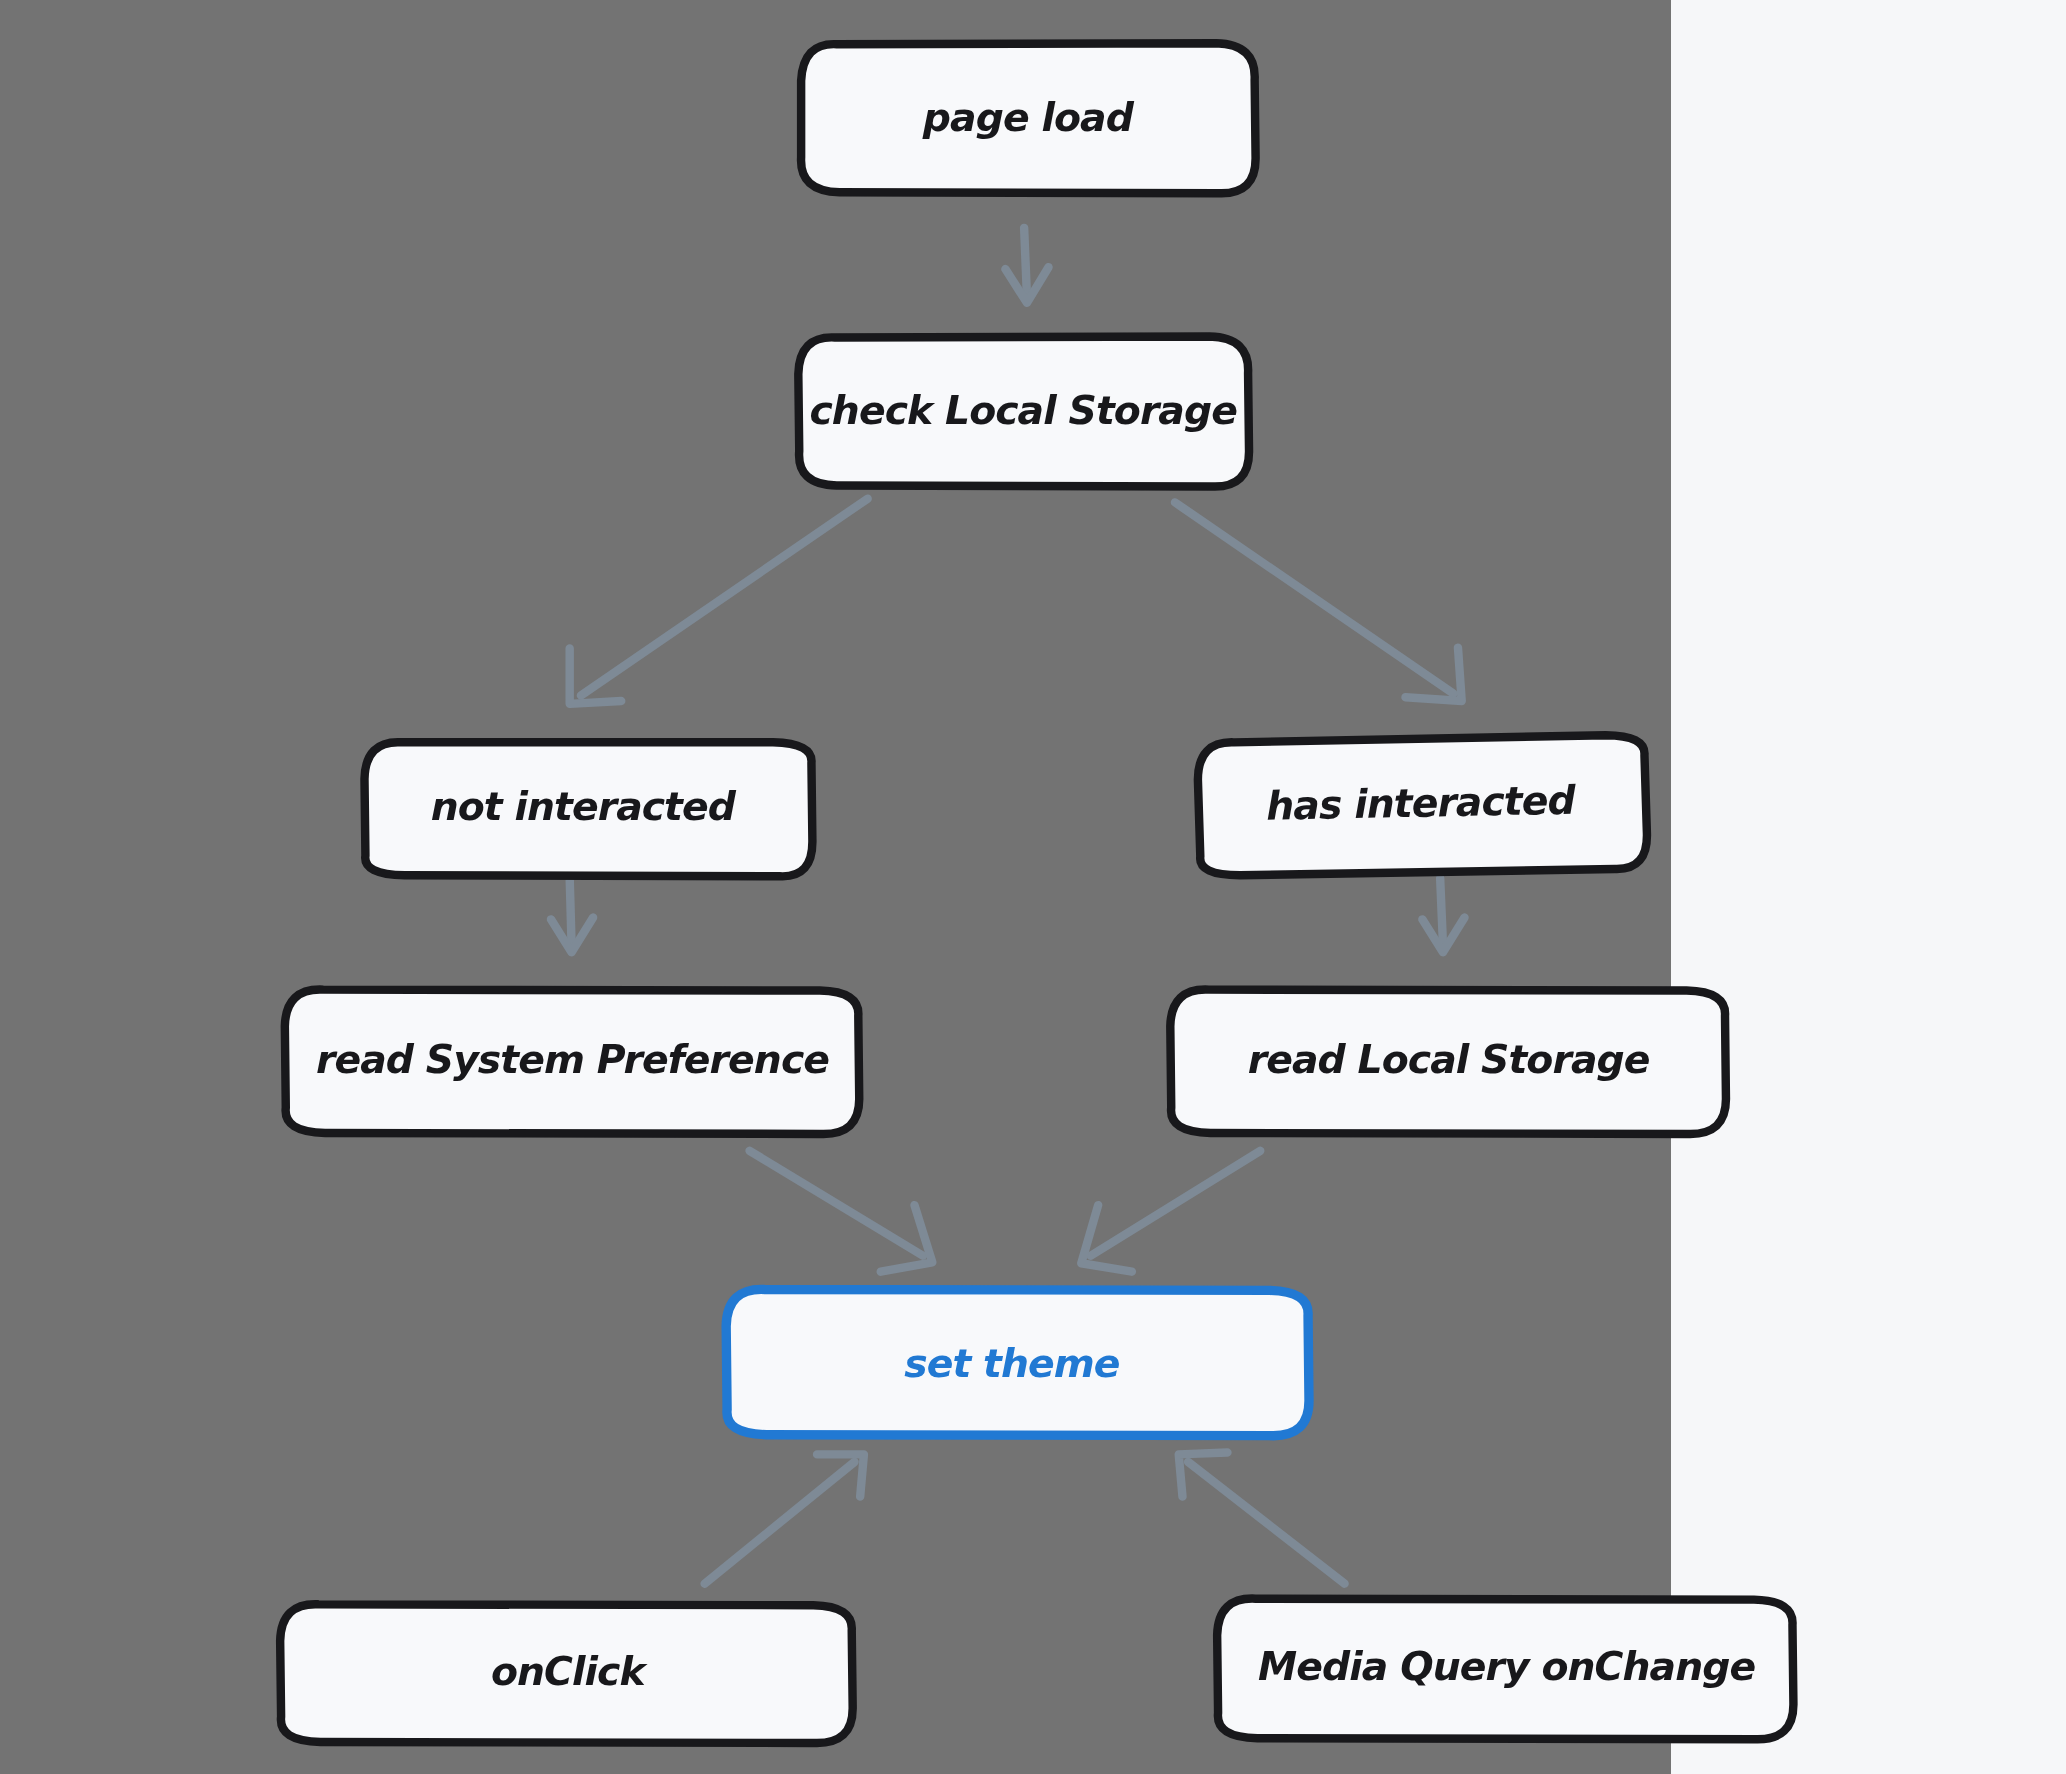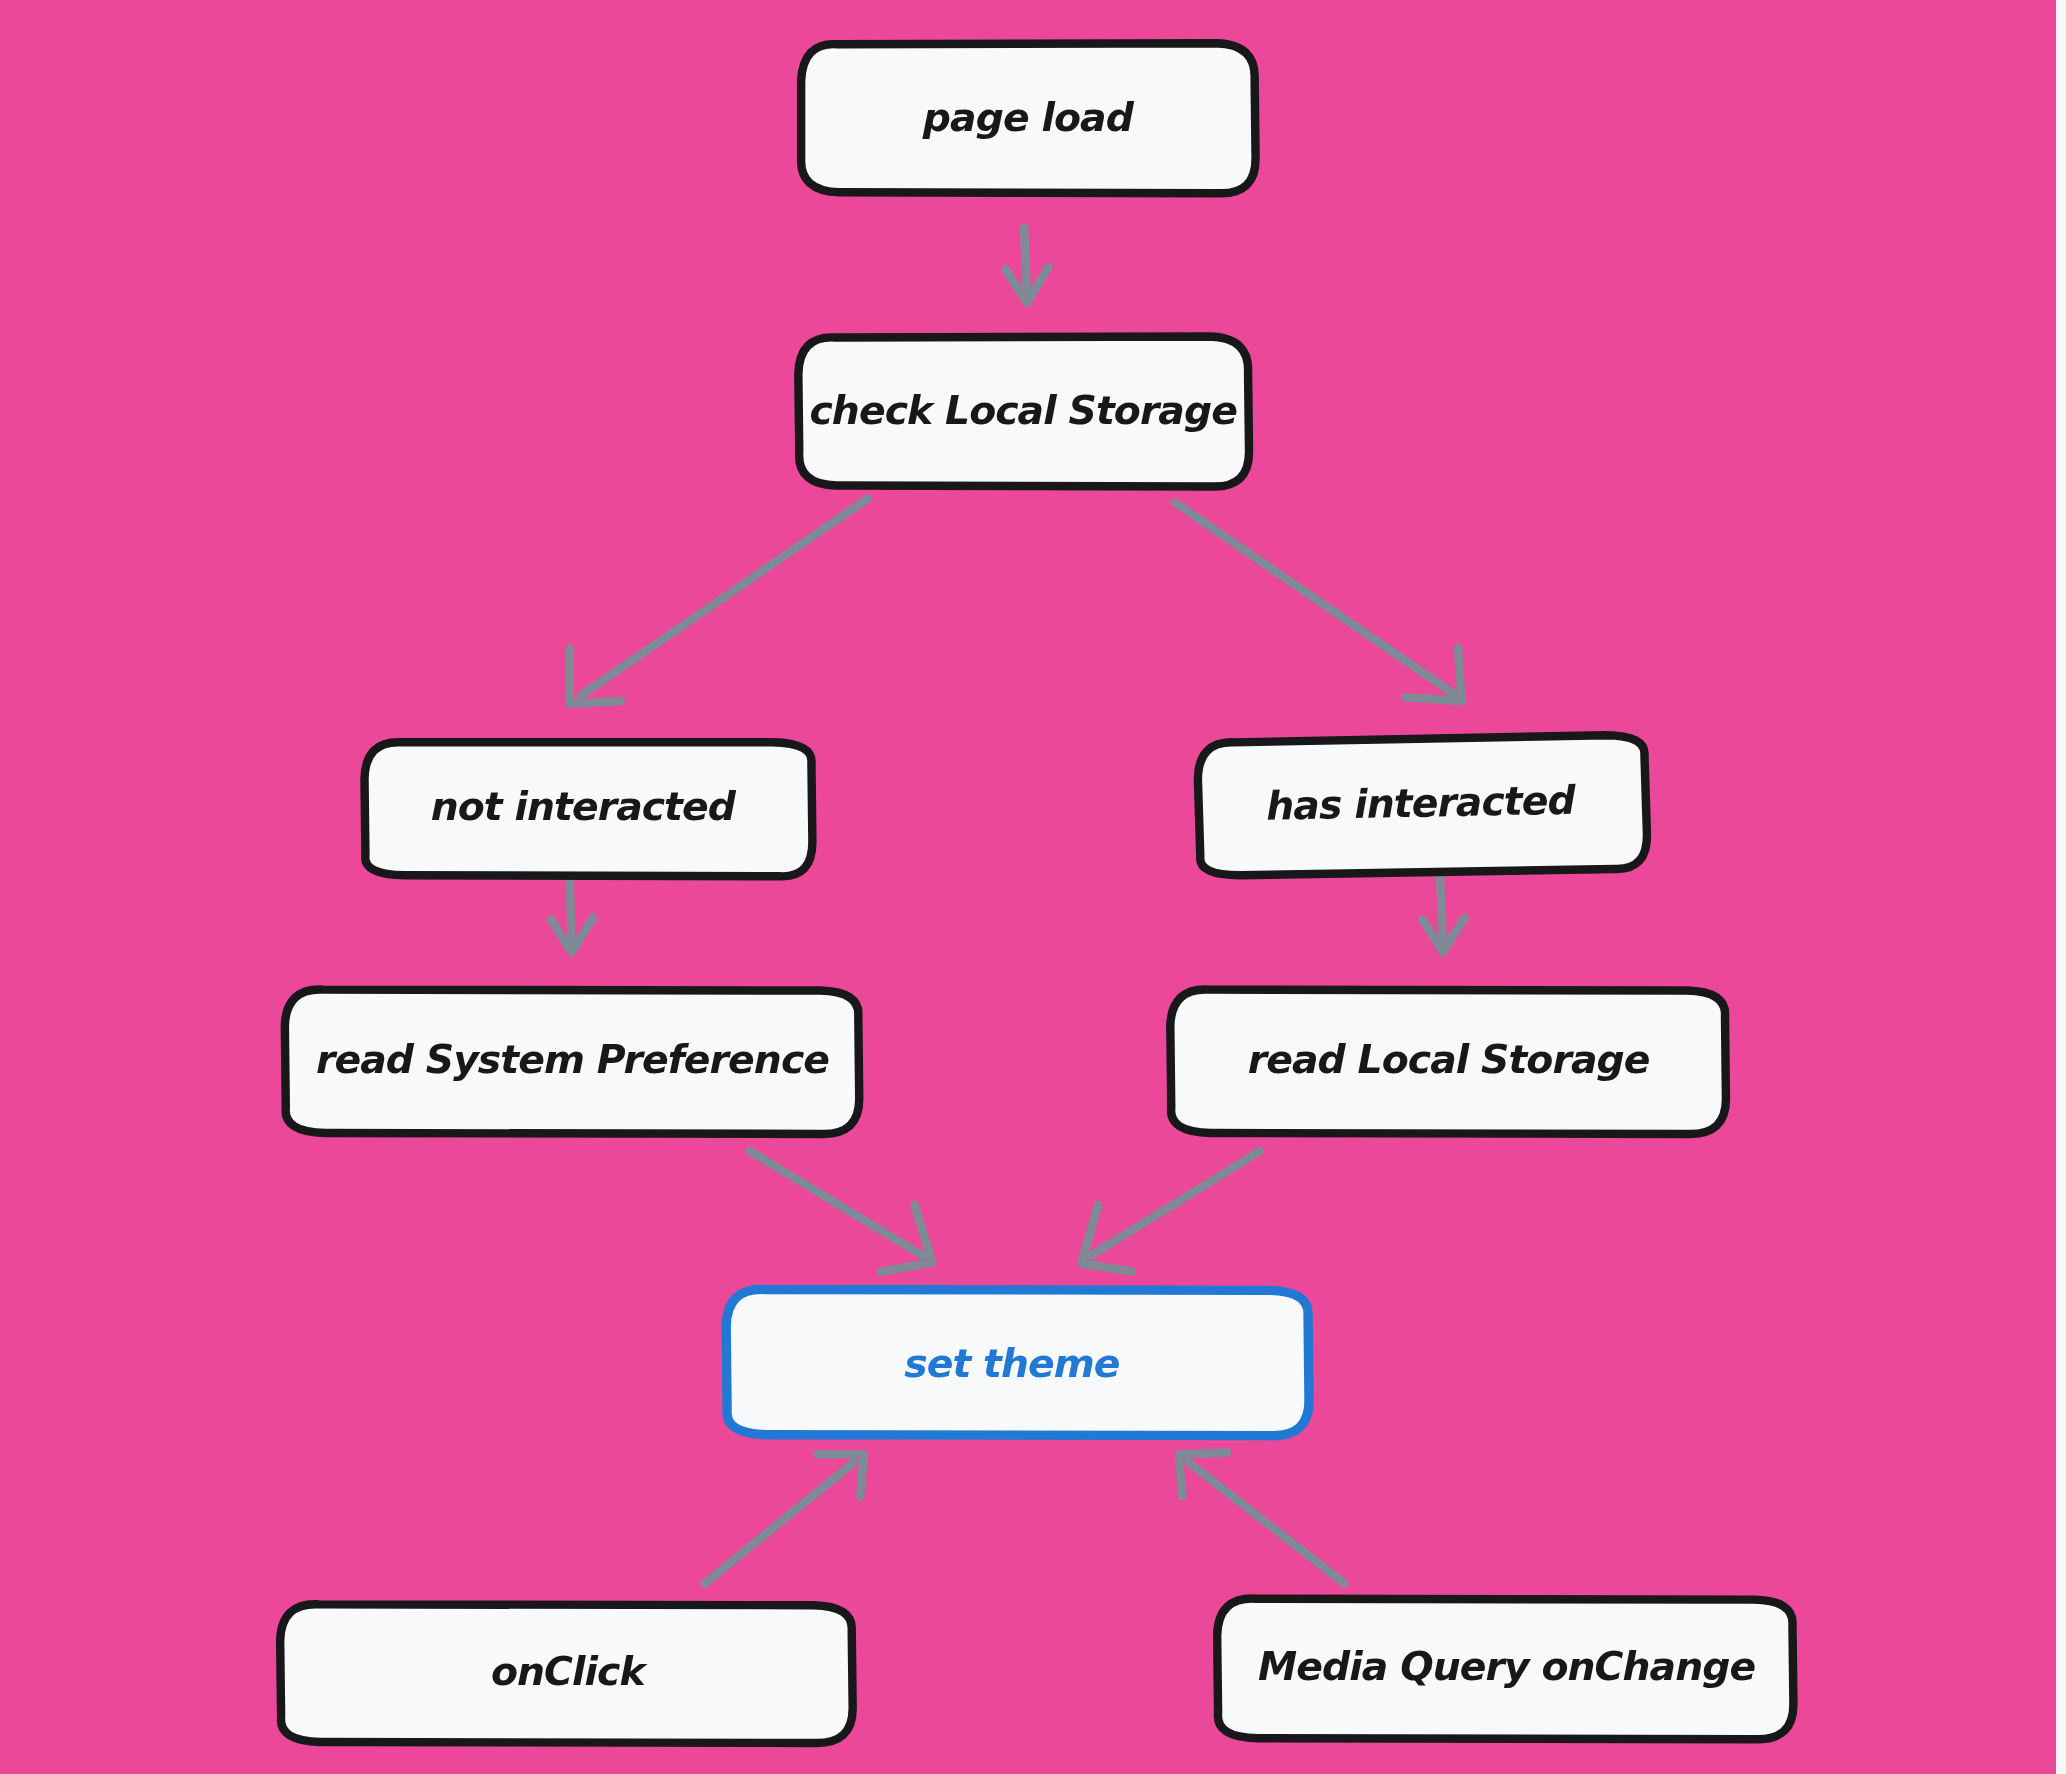--- a/index.html
+++ b/index.html
@@ -8,23 +8,23 @@
     background: #f6f7f9;
   }
   body {
     width: 2067px;
     height: 1775px;
     font-family: "DejaVu Sans", sans-serif;
     overflow: hidden;
   }
   #diagram-root {
     position: relative;
-    width: 2056px;
+    width: 1671px;
     height: 1775px;
-    background: #ec4899;
+    background: #737373;
   }
   svg#flow-svg {
     position: absolute;
     inset: 0;
     width: 2067px;
     height: 1775px;
     display: block;
   }
   .node-label {
     font-family: "DejaVu Sans", sans-serif;

